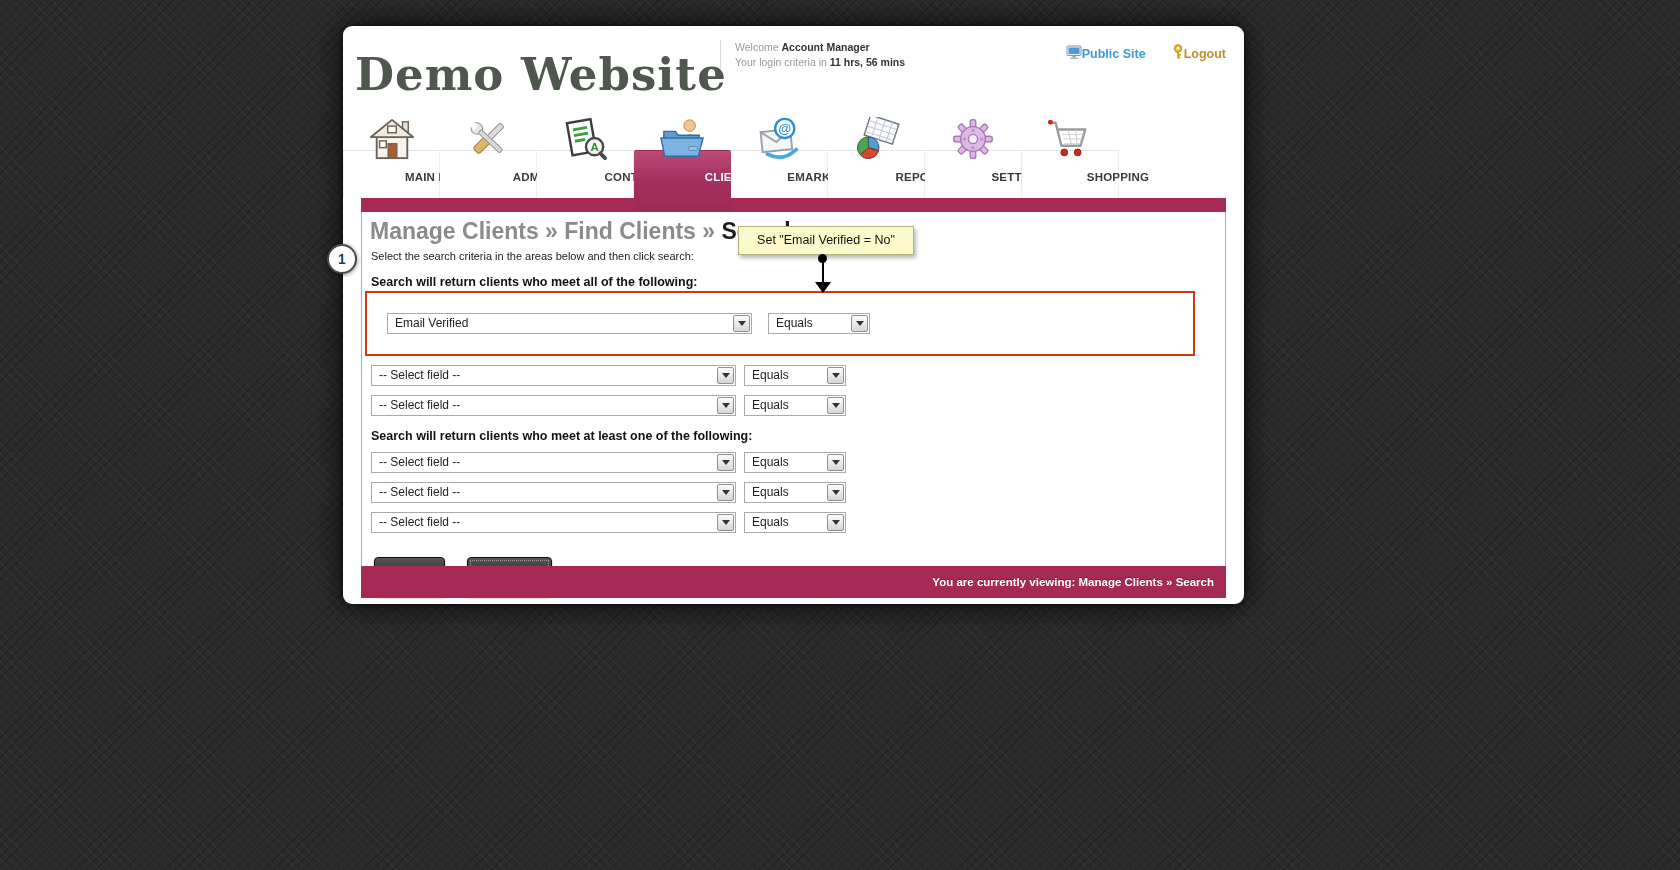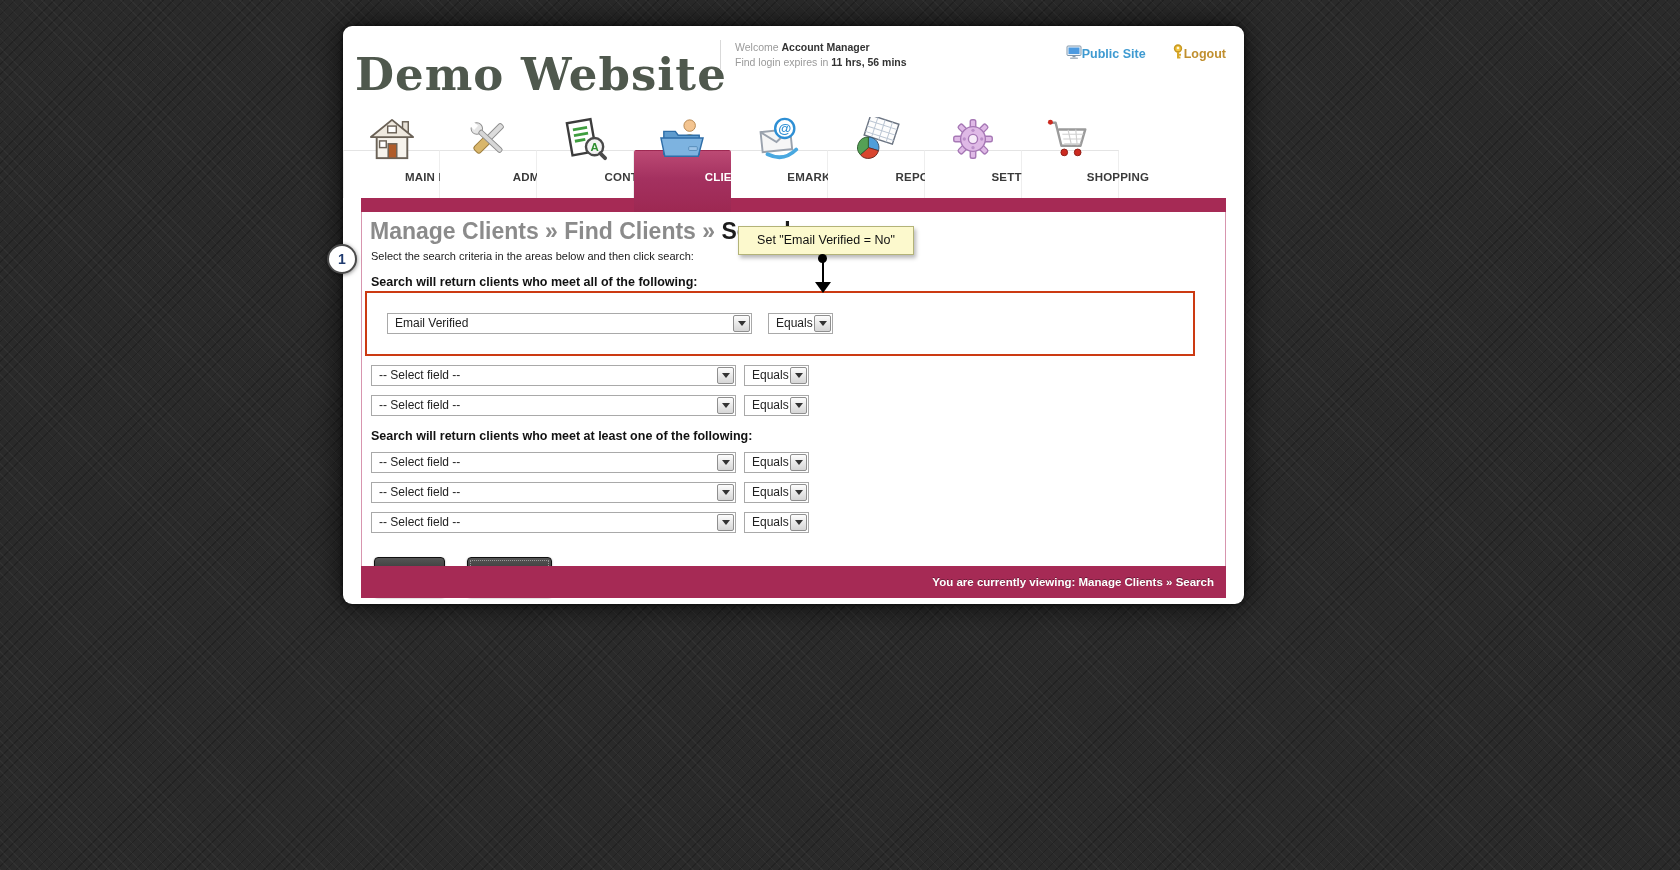--- a/index.html
+++ b/index.html
@@ -74,21 +74,21 @@
   .highlight-wrap {
     margin:2px 0 0 3px; width:830px; border:2px solid #cc3a12; padding:20px;
     display:flex; gap:16px; background:#fff;
   }
   .select {
     position:relative; height:21px; background:#fff;
     border:1px solid #a9a9a9; font-size:12px; color:#222;
     padding:0 22px 0 7px; line-height:19px; cursor:pointer; overflow:hidden; white-space:nowrap;
   }
   .sel-field { width:365px; }
-  .sel-op    { width:65px; }
+  .sel-op    { width:102px; }
   .sel-val   { width:357px; }
   .sel-btn {
     position:absolute; right:1px; top:1px; bottom:1px; width:17px;
     background:linear-gradient(#fdfdfd,#d6d6d6); border:1px solid #8f8f8f; border-radius:2px;
     display:flex; align-items:center; justify-content:center;
   }
   .sel-btn::after { content:""; border:4px solid transparent; border-top:5px solid #333; margin-top:4px; }
 
   .buttons { display:flex; gap:22px; margin:24px 0 0 12px; }
   .btn {
@@ -130,21 +130,21 @@
 </style>
 </head>
 <body>
 
 <div class="card">
 
   <div class="logo">Demo Website</div>
   <div class="welcome">
     <div><span>Welcome</span>
       <b>Account Manager</b></div>
-    <div><span>Find login expires in</span>
+    <div><span>Your login criteria in</span>
       <b>11 hrs, 56 mins</b></div>
   </div>
   <div class="top-links">
     <a class="top-link public-site">
       <span>
         <svg width="16" height="14" viewBox="0 0 16 14">
             <rect x="1" y="1" width="14" height="9.5" rx="1" fill="#eef4fa" stroke="#8398ab"></rect>
             <rect x="2.5" y="2.5" width="11" height="6.5" fill="#4d9ae0"></rect>
             <rect x="6.5" y="10.8" width="3" height="1.6" fill="#8398ab"></rect>
             <rect x="4" y="12.4" width="8" height="1.5" rx="0.6" fill="#a9b6c2"></rect>

